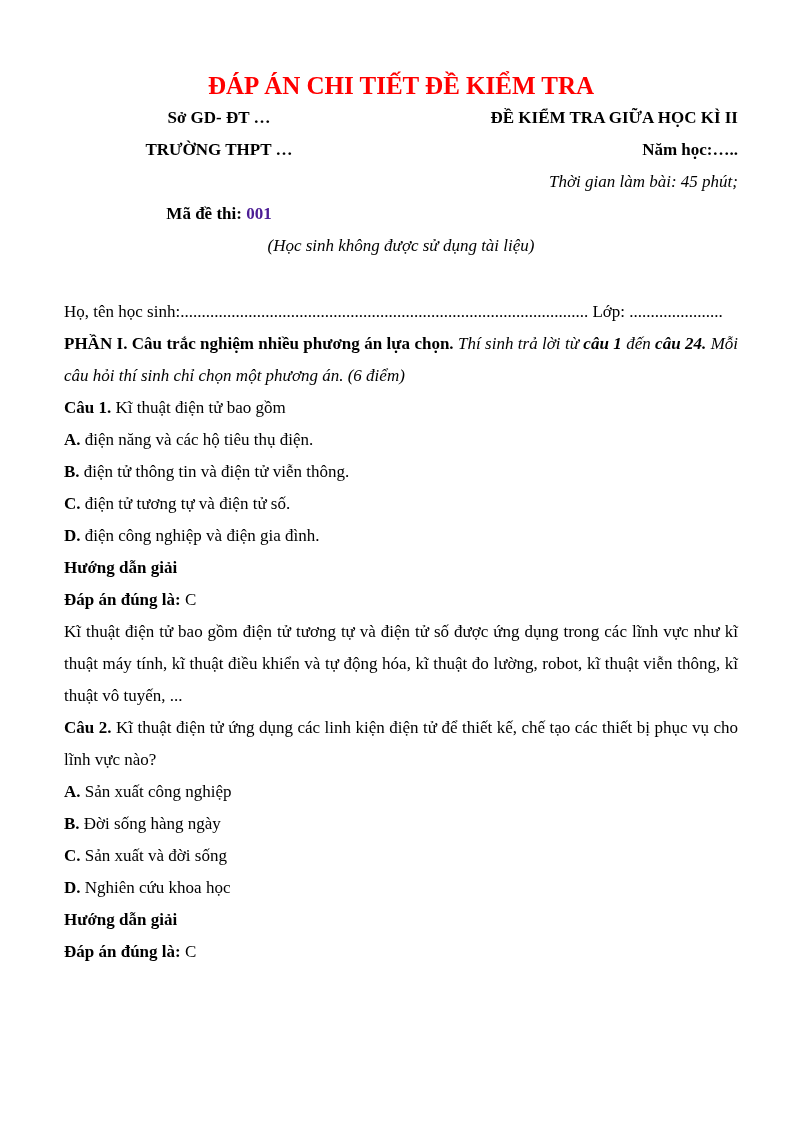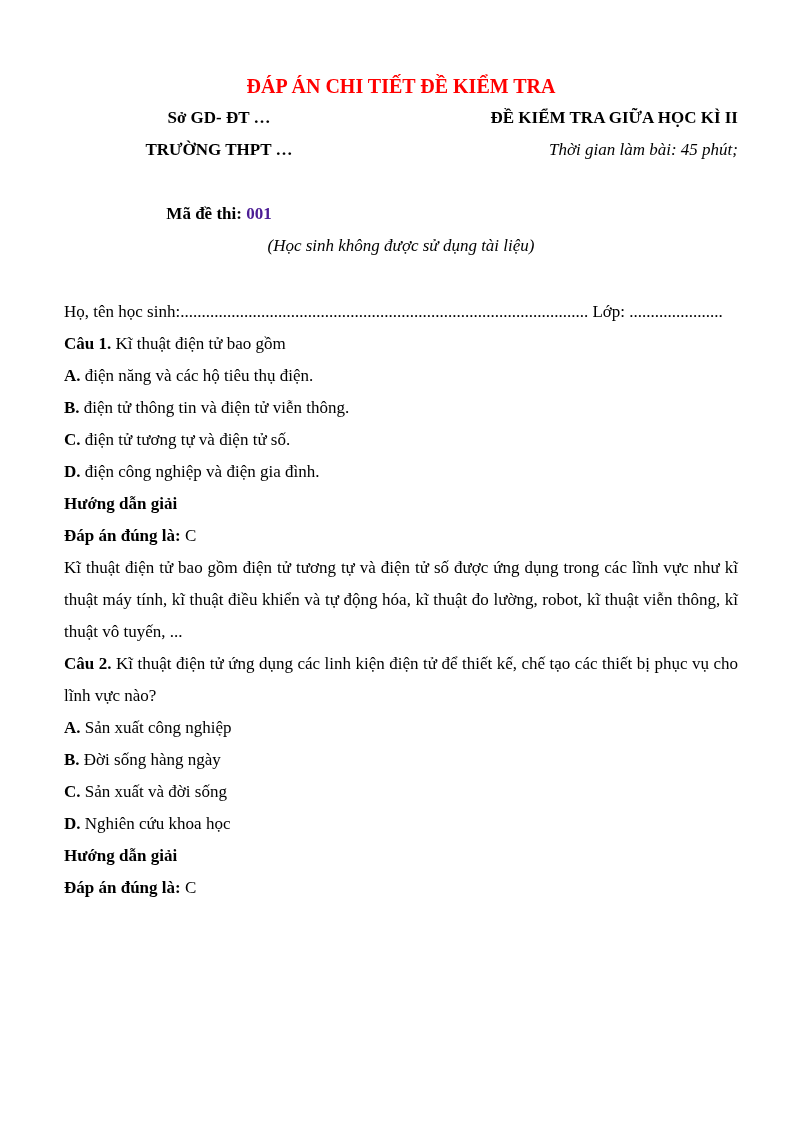--- a/index.html
+++ b/index.html
@@ -13,21 +13,21 @@
   }
   .content {
     position: absolute;
     left: 64px; top: 70px; width: 674px;
     font-size: 17px;
     line-height: 32px;
   }
   .doc-title {
     text-align: center;
     font-weight: bold;
-    font-size: 20px;
+    font-size: 25px;
     color: #ff0000;
   }
   .header-row { display: flex; }
   .header-left { width: 310px; text-align: center; font-weight: bold; }
   .header-right { flex: 1; text-align: right; font-weight: bold; }
   .hline { height: 32px; }
   .duration { font-weight: normal; font-style: italic; }
   .red { color: #4c1d95; }
   .center { text-align: center; }
   .italic { font-style: italic; }
@@ -46,28 +46,30 @@
 
   <div class="header-row">
     <div class="header-left">
       <p class="hline">Sở GD- ĐT …</p>
       <p class="hline">TRƯỜNG THPT …</p>
       <p class="hline">&nbsp;</p>
       <p class="hline"><span>Mã đề thi: </span><span class="red">001</span></p>
     </div>
     <div class="header-right">
       <p class="hline">ĐỀ KIỂM TRA GIỮA HỌC KÌ II</p>
+      <p class="hline">Năm học:…..</p>
       <p class="hline duration">Thời gian làm bài: 45 phút;</p>
     </div>
   </div>
 
   <p class="center italic">(Học sinh không được sử dụng tài liệu)</p>
 
   <p class="nowrap">Họ, tên học sinh:................................................................................................ Lớp: ......................</p>
 
+  <p class="justify"><b>PHẦN I. Câu trắc nghiệm nhiều phương án lựa chọn. </b><i><span>Thí sinh trả lời từ </span><b>câu 1</b><span> đến </span><b>câu 24.</b><span> Mỗi câu hỏi thí sinh chỉ chọn một phương án. (6 điểm)</span></i></p>
 
   <section>
     <p class="justify"><b>Câu 1.</b><span> Kĩ thuật điện tử bao gồm</span></p>
     <p><b>A.</b><span> điện năng và các hộ tiêu thụ điện.</span></p>
     <p><b>B.</b><span> điện tử thông tin và điện tử viễn thông.</span></p>
     <p><b>C.</b><span> điện tử tương tự và điện tử số.</span></p>
     <p><b>D.</b><span> điện công nghiệp và điện gia đình.</span></p>
     <p class="bold">Hướng dẫn giải</p>
     <p><b>Đáp án đúng là: </b><span>C</span></p>
     <p class="justify">Kĩ thuật điện tử bao gồm điện tử tương tự và điện tử số được ứng dụng trong các lĩnh vực như kĩ thuật máy tính, kĩ thuật điều khiển và tự động hóa, kĩ thuật đo lường, robot, kĩ thuật viễn thông, kĩ thuật vô tuyến, ...</p>

